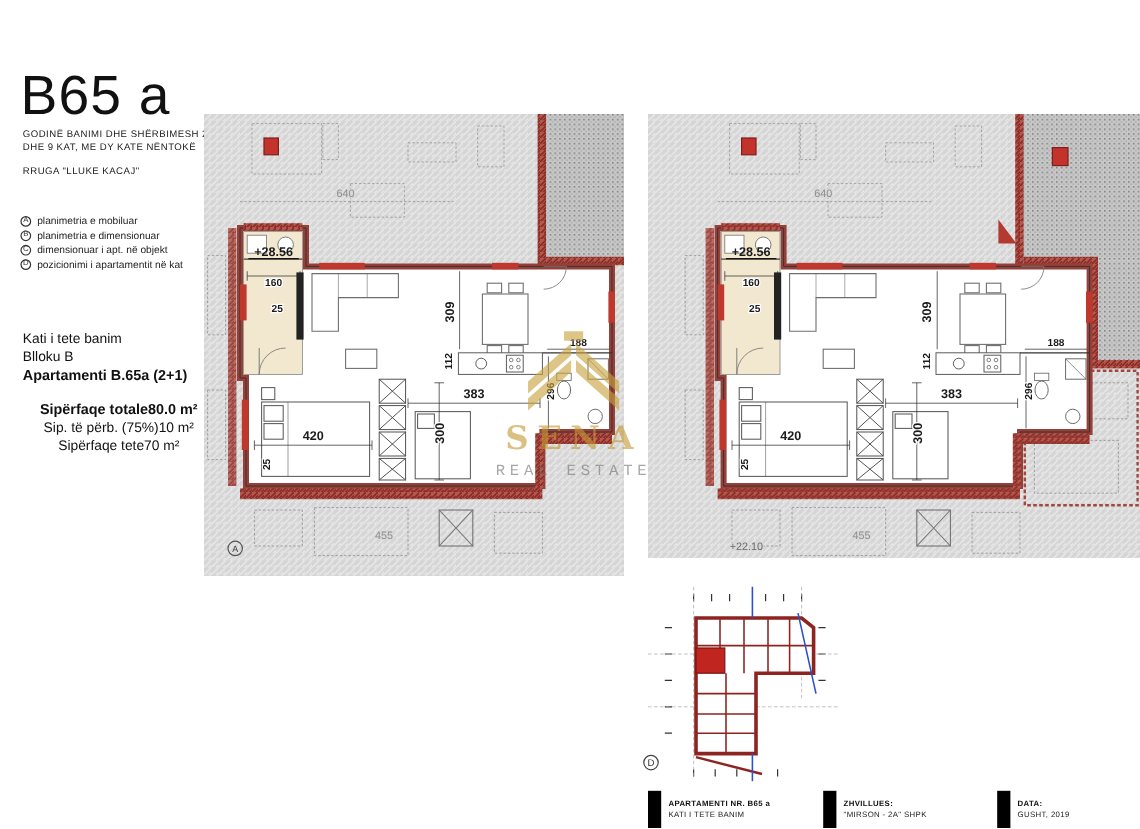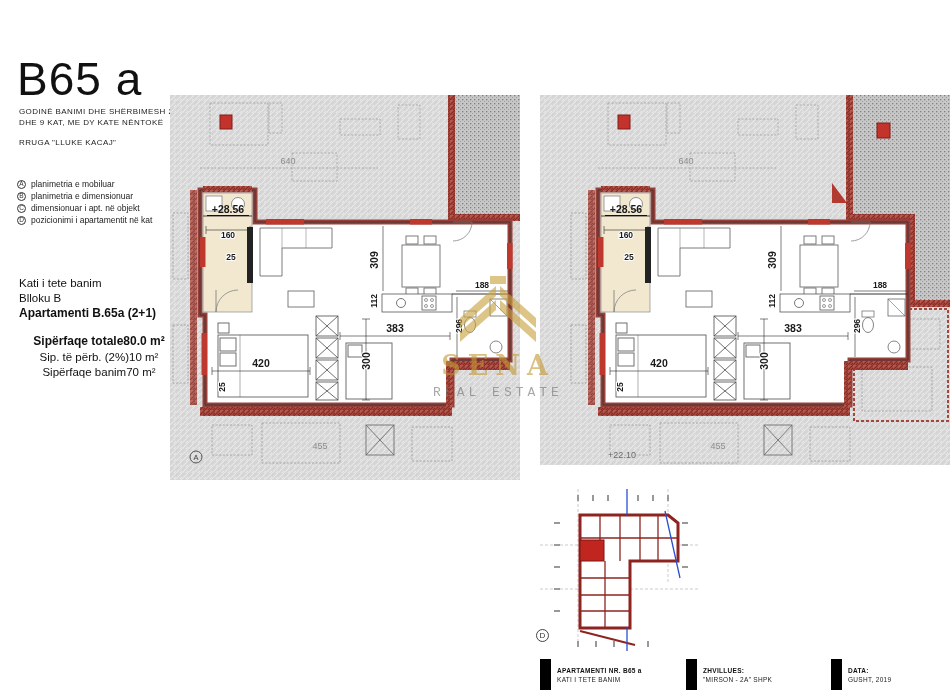--- a/index.html
+++ b/index.html
@@ -25,21 +25,21 @@
   .plan { position:absolute; }
   .plan svg { display:block; }
   svg text { font-family:"Liberation Sans", sans-serif; fill:#1a1a1a; }
   text.dim { font-size:10.5px; font-weight:bold; paint-order:stroke; stroke:#ffffff; stroke-width:2px; }
   text.dim-s { font-size:8.5px; font-weight:bold; paint-order:stroke; stroke:#ffffff; stroke-width:2px; }
   text.dim-faint { font-size:9px; fill:#8e8e8e; paint-order:stroke; stroke:#d9d9d9; stroke-width:2px; }
   text.lvl { font-size:10.5px; font-weight:bold; }
   text.marker { font-size:7.5px; fill:#444; }
 
   
-  .watermark { position:absolute; left:424px; top:274px; width:148px; text-align:center; opacity:.62; z-index:5; pointer-events:none; }
+  .watermark { position:absolute; left:404px; top:274px; width:148px; text-align:center; opacity:.62; z-index:5; pointer-events:none; }
   .wm-name { font-family:"DejaVu Serif", serif; font-size:27px; font-weight:bold; letter-spacing:7px; color:#c49a35; margin-top:2px; }
   .wm-tag { font-family:Liberation Mono, monospace; font-size:13px; letter-spacing:4px; color:#737373; margin-top:4px; }
 
   
   .keyplan { position:absolute; left:530px; top:483px; width:180px; height:172px; }
   .keyplan-marker { position:absolute; left:6px; top:146px; width:13px; height:13px; border:1px solid #444; border-radius:50%; font-size:8px; color:#333; display:flex; align-items:center; justify-content:center; }
 
   
   .titleblock { position:absolute; left:540px; top:659px; width:408px; height:31px; display:flex; }
   .tb-block { display:flex; align-items:stretch; }
@@ -100,25 +100,25 @@
     <div>Blloku B</div>
   </div>
   <div class="info-apt">Apartamenti B.65a (2+1)</div>
 
   <div class="areas">
     <div class="area-row bold">
         <span>Sipërfaqe totale</span>
         <span class="area-val">80.0 m²</span>
       </div>
     <div class="area-row">
-        <span>Sip. të përb. (2%)</span>
+        <span>Sip. të përb. (75%)</span>
         <span class="area-val">10 m²</span>
       </div>
     <div class="area-row">
-        <span>Sipërfaqe banim</span>
+        <span>Sipërfaqe tete</span>
         <span class="area-val">70 m²</span>
       </div>
   </div>
 
   <div class="plan" style="left:170px; top:95px;">
     <svg width="350" height="385" viewBox="0 0 350 385">
       <rect width="350" height="385" fill="url(#ghatch)"></rect>
 
       <rect x="284" y="0" width="66" height="122" fill="url(#gdots)"></rect>
       <rect x="278" y="0" width="7" height="126" fill="url(#rhatch)"></rect>

